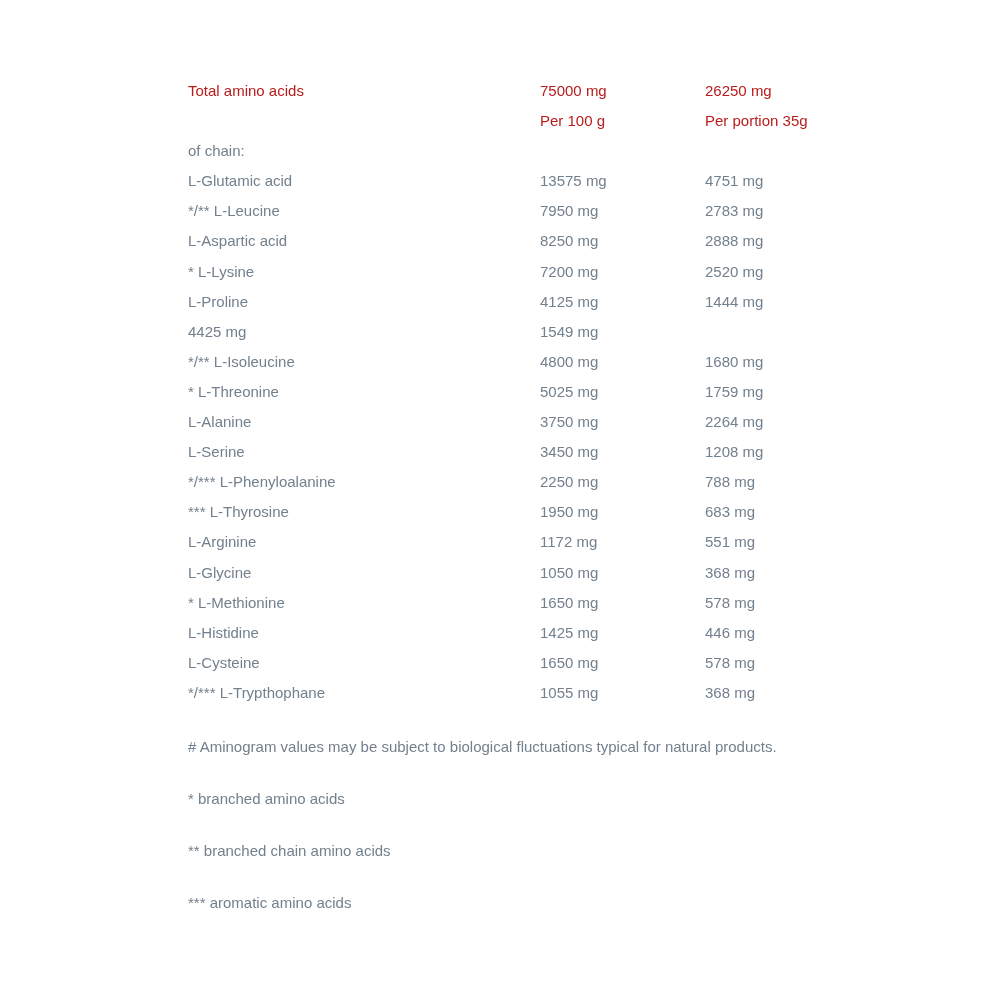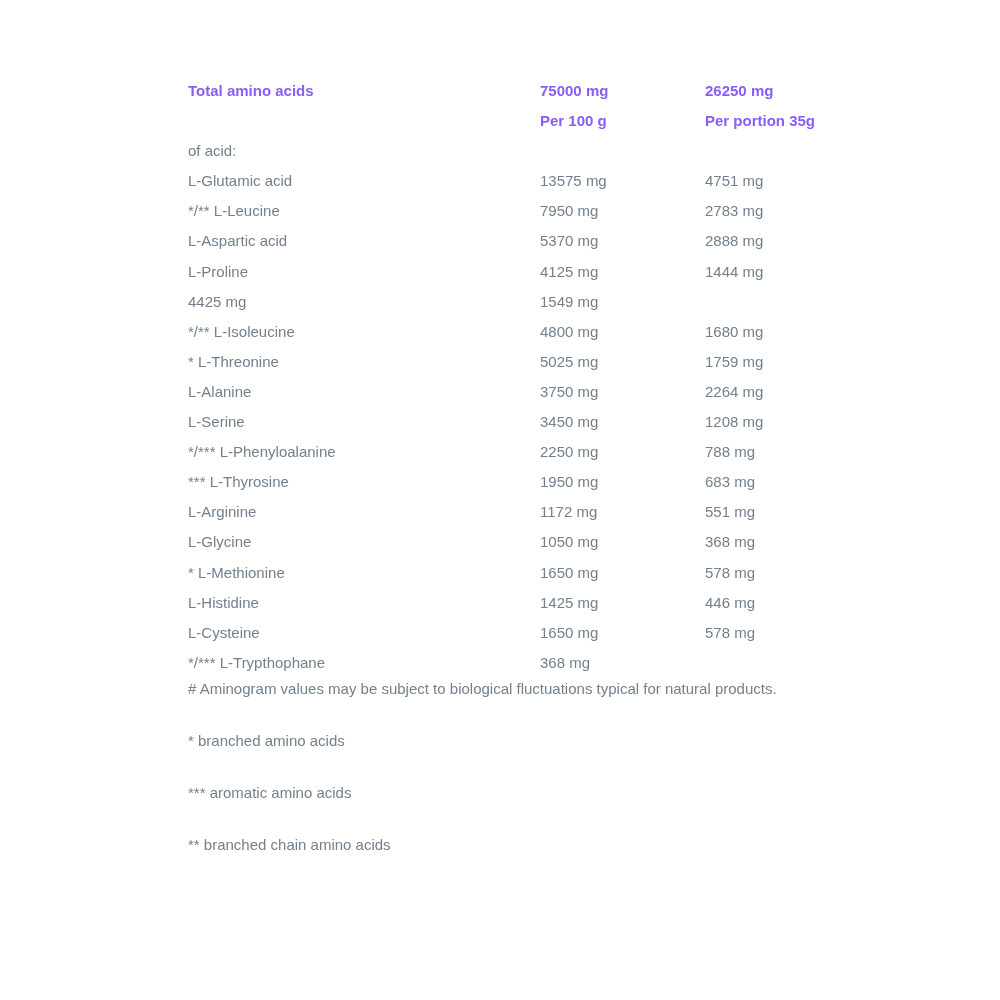--- a/index.html
+++ b/index.html
@@ -26,24 +26,25 @@
     height: 30.1px;
     line-height: 30.1px;
     align-items: center;
   }
   .trow span {
     font-size: 15px;
     color: #73808d;
     white-space: nowrap;
   }
   .trow.bold span {
-    font-weight: bold;
-    color: #8b5cf6;
+    font-weight: normal;
+    color: #b91c1c;
   }
   .footnotes {
+    margin-top: 28px;
   }
   .footnote {
     font-size: 15px;
     line-height: 22px;
     color: #73808d;
     margin: 0 0 30px 0;
     white-space: nowrap;
   }
 </style>
 </head>
@@ -59,44 +60,49 @@
       <span>26250 mg</span>
     </div>
 
     <div class="trow bold">
       <span></span>
       <span>Per 100 g</span>
       <span>Per portion 35g</span>
     </div>
 
     <div class="trow">
-      <span>of acid:</span>
+      <span>of chain:</span>
       <span></span>
       <span></span>
     </div>
 
     <div id="rows-container">
   <div class="trow">
     <span>L-Glutamic acid</span>
     <span>13575 mg</span>
     <span>4751 mg</span>
   </div>
 
   <div class="trow">
     <span>*/** L-Leucine</span>
     <span>7950 mg</span>
     <span>2783 mg</span>
   </div>
 
   <div class="trow">
     <span>L-Aspartic acid</span>
-    <span>5370 mg</span>
+    <span>8250 mg</span>
     <span>2888 mg</span>
   </div>
 
+  <div class="trow">
+    <span>* L-Lysine</span>
+    <span>7200 mg</span>
+    <span>2520 mg</span>
+  </div>
 
   <div class="trow">
     <span>L-Proline</span>
     <span>4125 mg</span>
     <span>1444 mg</span>
   </div>
 
   <div class="trow">
     <span>4425 mg</span>
     <span>1549 mg</span>
@@ -163,26 +169,27 @@
   </div>
 
   <div class="trow">
     <span>L-Cysteine</span>
     <span>1650 mg</span>
     <span>578 mg</span>
   </div>
 
   <div class="trow">
     <span>*/*** L-Trypthophane</span>
+    <span>1055 mg</span>
     <span>368 mg</span>
   </div>
 </div>
 
   </div>
 
   <div class="footnotes">
     <p class="footnote"># Aminogram values may be subject to biological fluctuations typical for natural products.</p>
     <p class="footnote">* branched amino acids</p>
+    <p class="footnote">** branched chain amino acids</p>
     <p class="footnote">*** aromatic amino acids</p>
-    <p class="footnote">** branched chain amino acids</p>
   </div>
 
 </div>
 
 </body></html>

